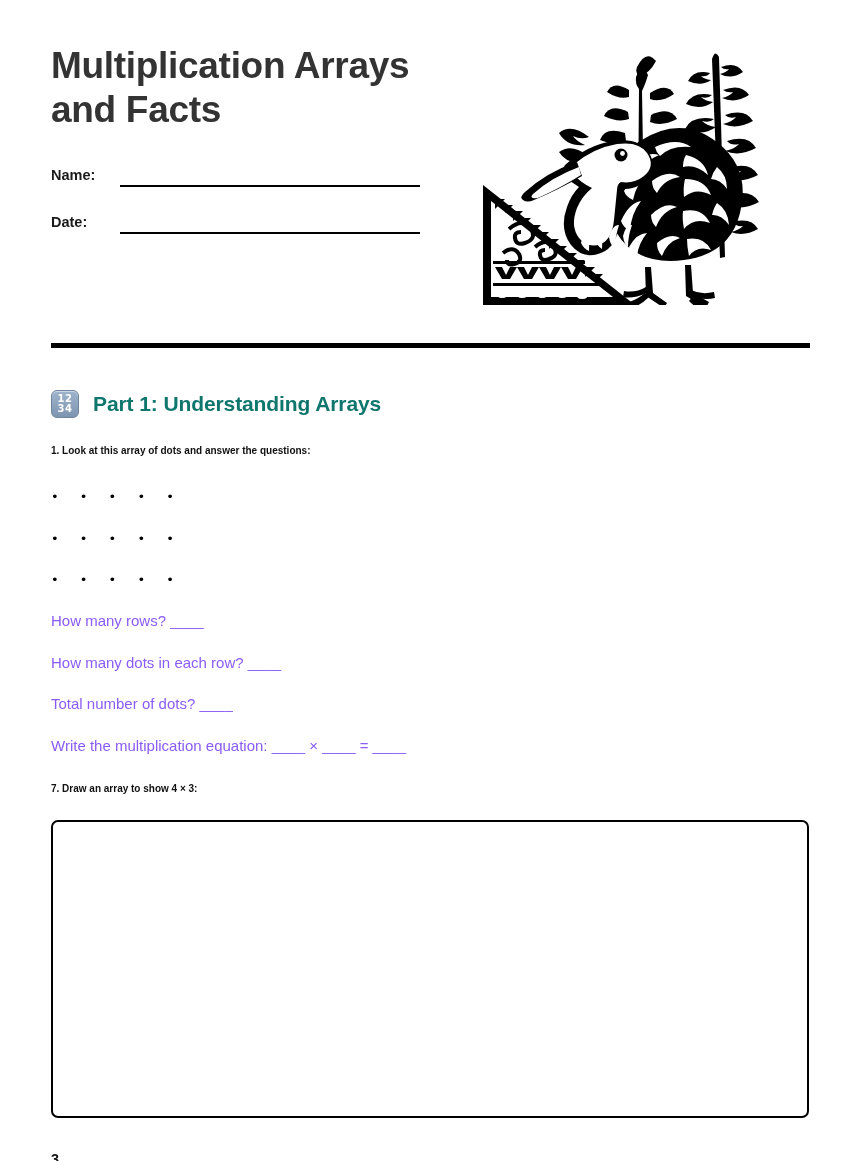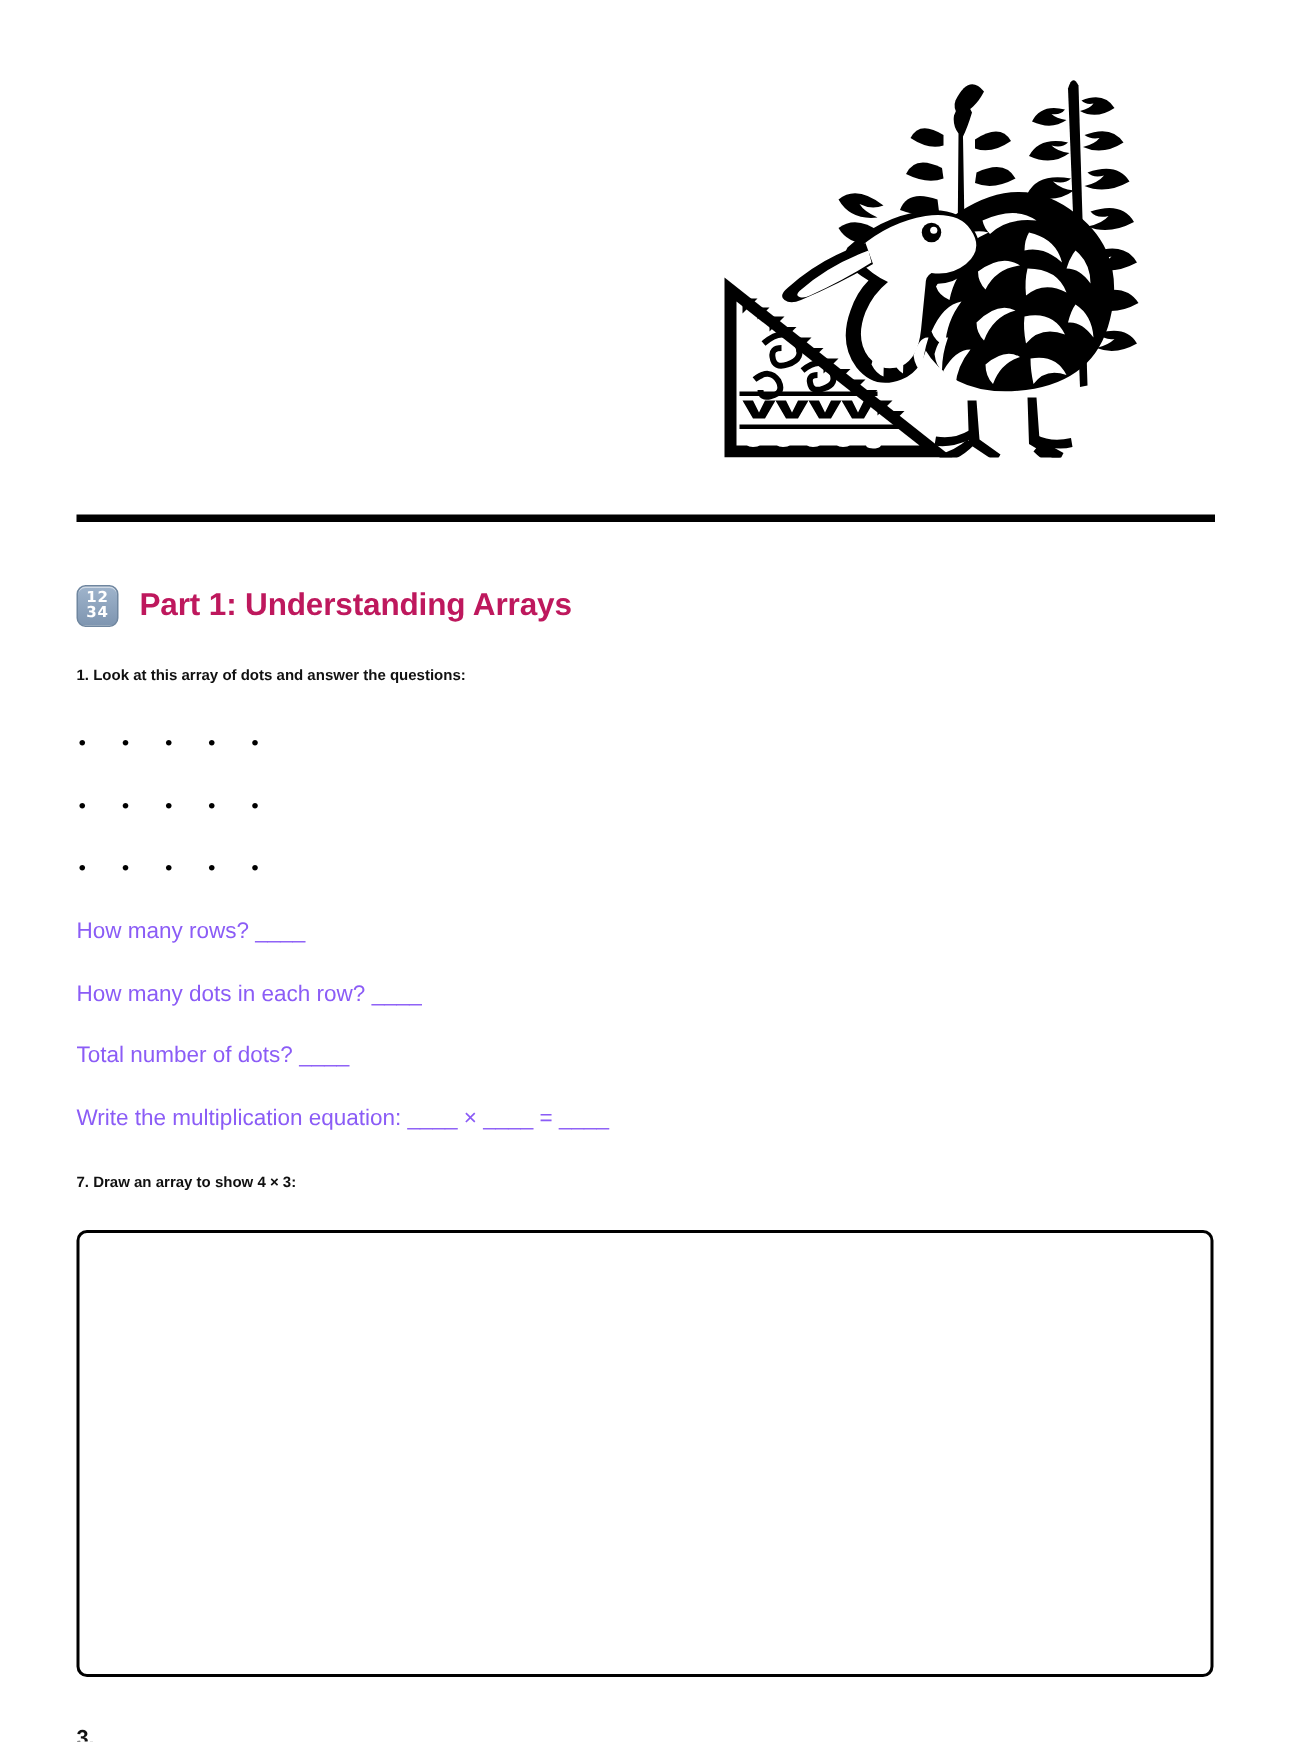--- a/index.html
+++ b/index.html
@@ -125,21 +125,21 @@
     color: #ffffff;
     letter-spacing: 0.5px;
     line-height: 10px;
   }
   .emoji-numbers .top { top: 3px; }
   .emoji-numbers .bottom { top: 13px; }
 
   .section-title {
     font-size: 21px;
     font-weight: bold;
-    color: #be185d;
+    color: #0f766e;
     white-space: nowrap;
     letter-spacing: -0.1px;
   }
 
   
   .content {
     position: absolute;
     left: 51px;
     top: 440px;
     width: 760px;
@@ -202,20 +202,34 @@
     font-weight: bold;
     color: #111111;
     white-space: nowrap;
   }
 </style>
 </head>
 <body>
 
 <div class="page">
 
+  <div class="header-zone">
+
+    <h1 class="doc-title"><span>Multiplication Arrays</span> <span>and Facts</span></h1>
+
+    <div class="field-row name">
+      <span class="field-label">Name:</span>
+      <span class="field-line"></span>
+    </div>
+
+    <div class="field-row date">
+      <span class="field-label">Date:</span>
+      <span class="field-line"></span>
+    </div>
+  </div>
 
   <div class="illustration">
     <svg viewBox="0 0 300 290" xmlns="http://www.w3.org/2000/svg" aria-hidden="true">
       <g fill="#000000">
 
         <path d="M167 62 q6 -16 12 -2 q-3 10 -6 16 l2 120 l-6 0 l1 -122 q-4 -5 -3 -12 z"></path>
         <path d="M168 52 q9 -18 19 -6 q-6 12 -17 16 q-4 -5 -2 -10 z"></path>
         <path d="M160 75 q-16 -10 -22 2 q12 8 22 5 z"></path>
         <path d="M181 78 q17 -11 24 1 q-13 9 -24 5 z"></path>
         <path d="M159 97 q-18 -9 -24 4 q14 7 25 3 z"></path>

